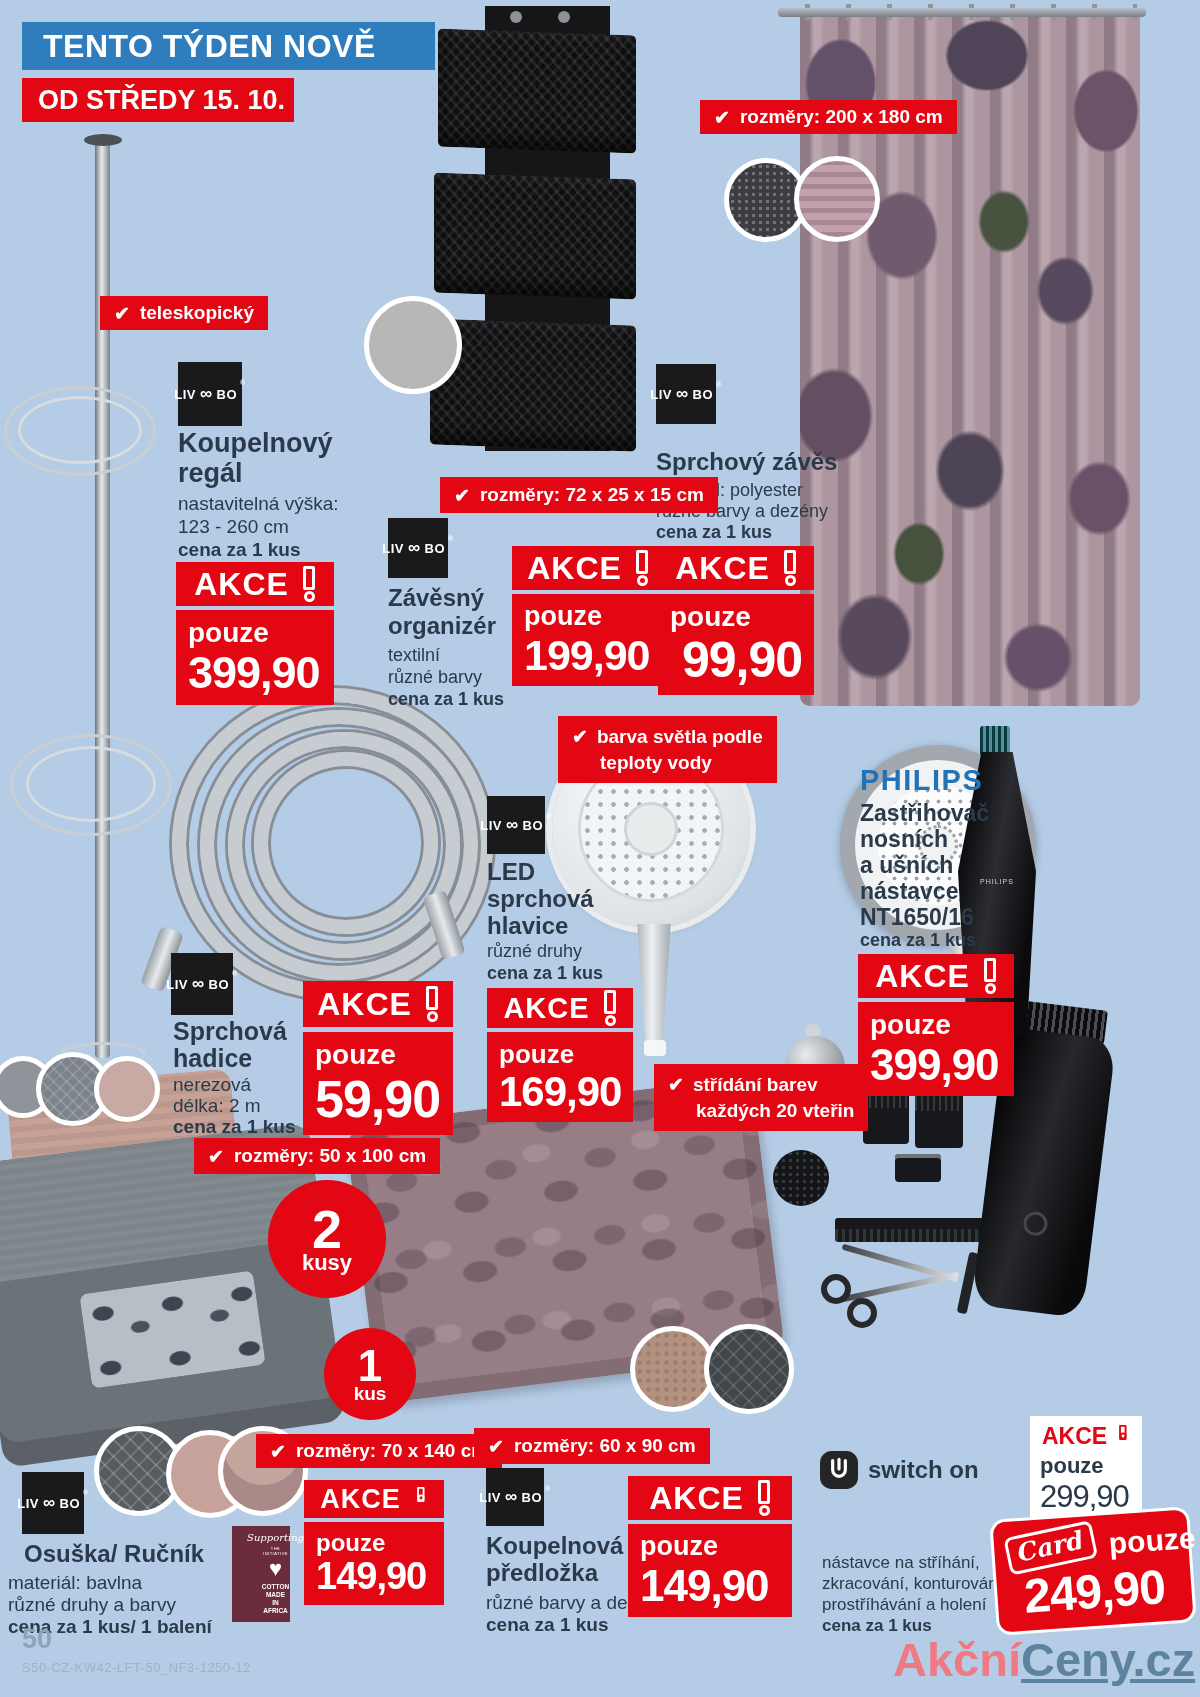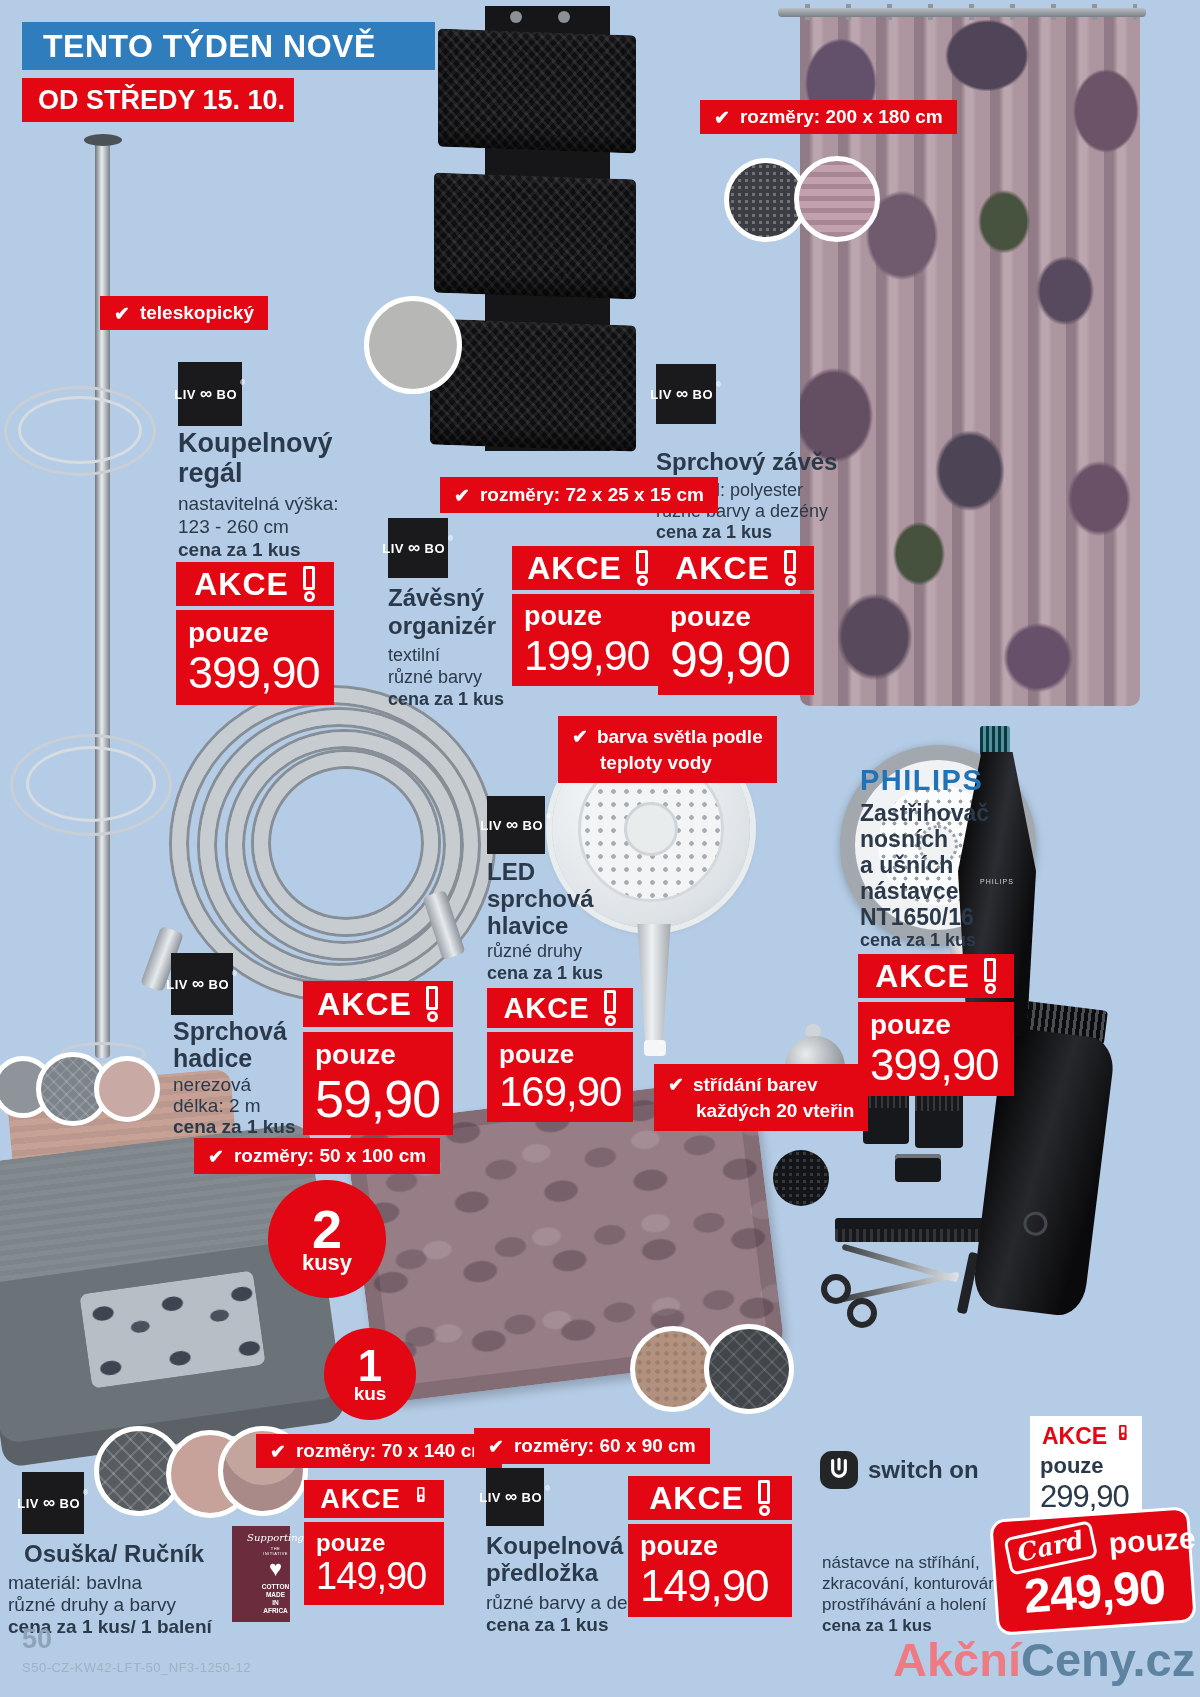--- a/index.html
+++ b/index.html
@@ -31,21 +31,21 @@
   .akce{position:absolute;background:#e30613;color:#fff;font-weight:bold;display:flex;align-items:center;
         justify-content:center;gap:12px;z-index:26;}
   .akce .t{font-size:32px;letter-spacing:1px;}
   .exc{display:inline-block;position:relative;width:15px;height:37px;}
   .exc::before{content:"";position:absolute;left:2px;top:0;width:6px;height:18px;border:3.5px solid #fff;border-radius:2px;}
   .exc::after{content:"";position:absolute;left:3px;bottom:1px;width:5px;height:5px;border:3.5px solid #fff;border-radius:50%;}
   .exc.red::before,.exc.red::after{border-color:#e30613;}
   .exc.sm{transform:scale(.62);transform-origin:top center;height:24px;}
   .pricebox{position:absolute;background:#e30613;color:#fff;padding:8px 12px;box-sizing:border-box;z-index:26;}
   .pouze{font-weight:bold;font-size:28px;line-height:1.1;}
-  .price{font-weight:normal;letter-spacing:-1px;line-height:1.08;}
+  .price{font-weight:bold;letter-spacing:-1px;line-height:1.08;}
   
   .circle-badge{position:absolute;background:#e30613;color:#fff;border-radius:50%;display:flex;flex-direction:column;
                 align-items:center;justify-content:center;font-weight:bold;line-height:.9;z-index:32;}
   
   .swatch{position:absolute;border-radius:50%;border:5px solid #fff;box-sizing:border-box;z-index:18;}
   
   .whitebox{position:absolute;background:#fff;padding:7px 10px;box-sizing:border-box;z-index:27;}
   .whitebox .akrow{display:flex;align-items:center;justify-content:center;gap:8px;color:#e30613;font-weight:bold;font-size:23px;}
   .whitebox .pz{color:#2b3a4a;font-weight:bold;font-size:22px;margin-top:3px;}
   .whitebox .pr{color:#2b3a4a;font-weight:normal;font-size:31px;letter-spacing:-1px;}
@@ -196,21 +196,21 @@
     <div>materiál: polyester</div>
       <div>různé barvy a dezény</div>
       <div class="b">cena za 1 kus</div>
   </div>
   <div class="akce" style="left:658px;top:546px;width:156px;height:44px;">
     <span class="t">AKCE</span>
       <span class="exc"></span>
   </div>
   <div class="pricebox" style="left:658px;top:594px;width:156px;">
     <div class="pouze">pouze</div>
-    <div class="price" style="font-size:50px;">99,90</div>
+    <div class="price" style="font-size:50px;text-align:right;">99,90</div>
   </div>
 
   <div>
     <div class="ring" style="left:172px;top:688px;width:293px;height:283px;z-index:7;"></div>
     <div class="ring" style="left:200px;top:710px;width:250px;height:242px;z-index:7;"></div>
     <div class="ring" style="left:228px;top:732px;width:204px;height:198px;z-index:7;"></div>
     <div class="ring" style="left:254px;top:752px;width:156px;height:154px;z-index:7;"></div>
     <div class="abs" style="left:150px;top:928px;width:24px;height:62px;background:linear-gradient(90deg,#9aa1a7,#e6eaed,#8d949a);border-radius:5px;transform:rotate(20deg);z-index:8;"></div>
     <div class="abs" style="left:432px;top:892px;width:24px;height:66px;background:linear-gradient(90deg,#9aa1a7,#e6eaed,#8d949a);border-radius:5px;transform:rotate(-18deg);z-index:8;"></div>
   </div>
@@ -467,16 +467,16 @@
     <div class="cardrow">
       <span class="cardlogo">Card</span>
       <span class="cardpz">pouze</span>
     </div>
     <div class="cardpr">249,90</div>
   </div>
 
   <div class="abs" style="left:22px;top:1624px;font-size:27px;font-weight:bold;color:#8fa3b8;z-index:30;">50</div>
   <div class="abs" style="left:22px;top:1660px;font-size:13px;color:#9fb2c4;letter-spacing:.5px;z-index:30;">S50-CZ-KW42-LFT-50_NF3-1250-12</div>
   <div class="abs" style="left:893px;top:1632px;font-size:47px;font-weight:bold;z-index:30;white-space:nowrap;">
-    <span style="color:#ee7a83;">Akční</span><span style="color:#5d83a1;">Ceny.cz</span>
+    <span style="color:#ee7a83;">Akční</span><span style="color:#5d83a1;text-decoration:underline;">Ceny.cz</span>
   </div>
 
 </div>
 
 </body></html>

